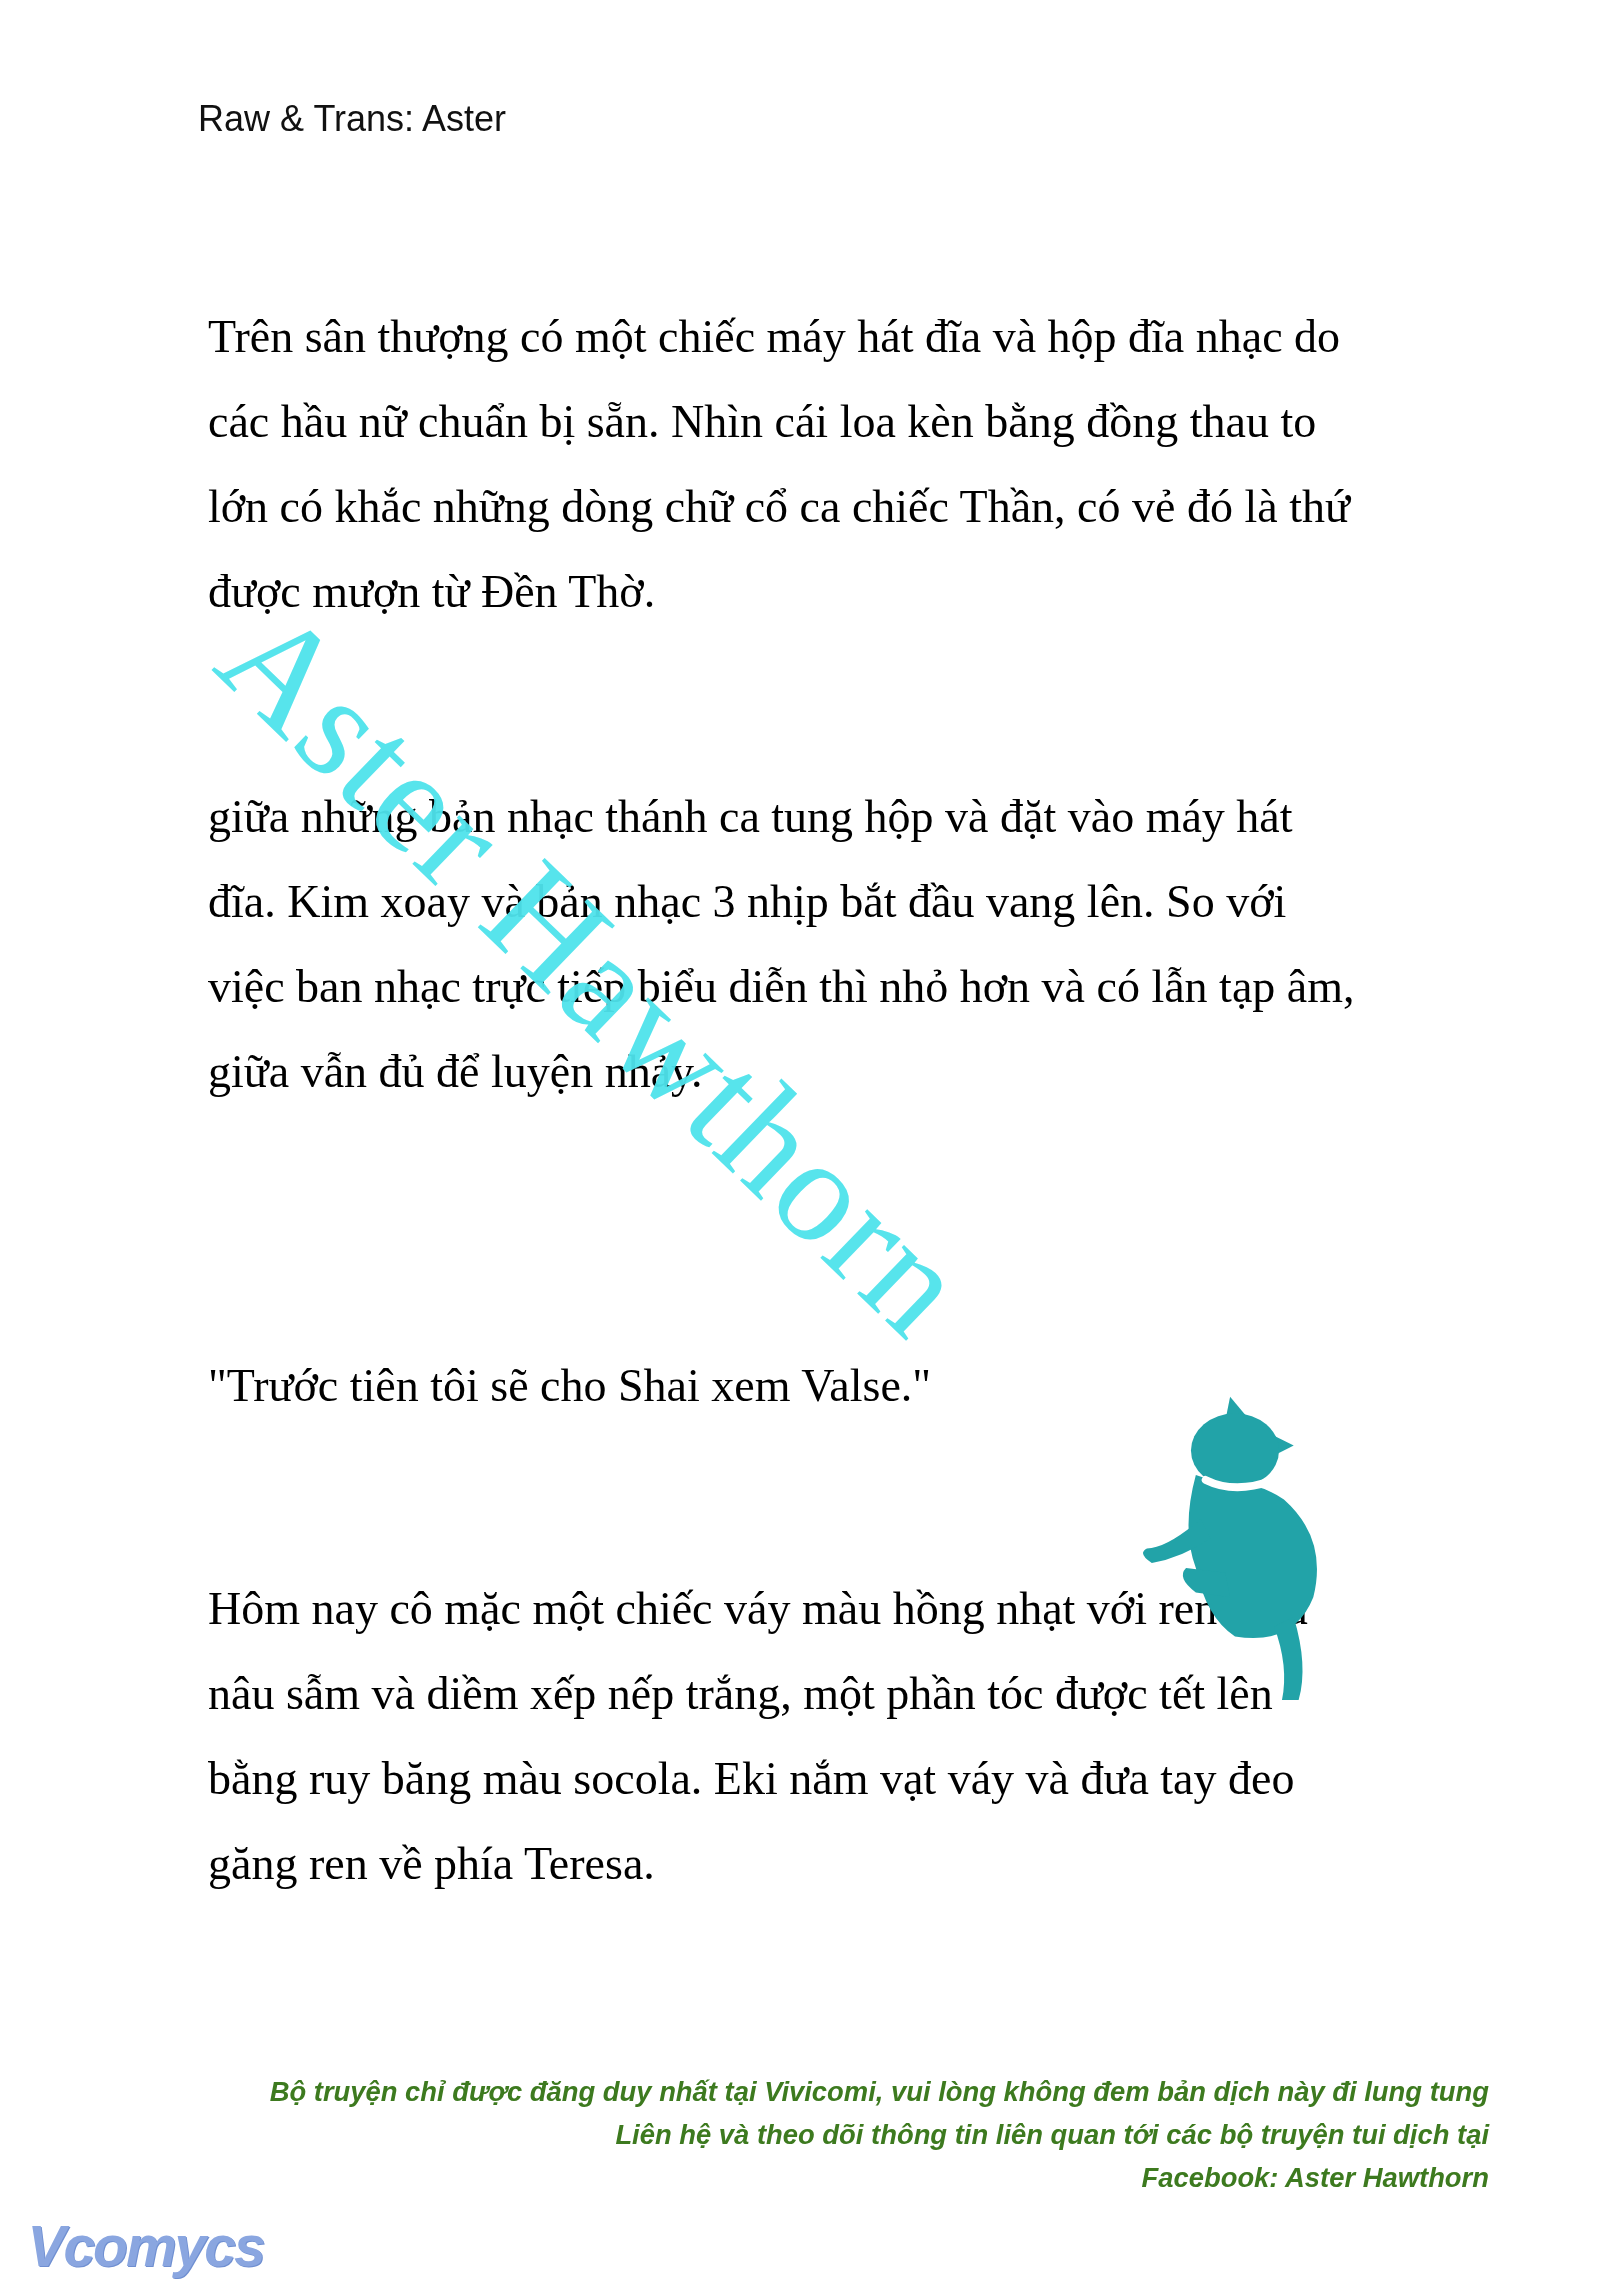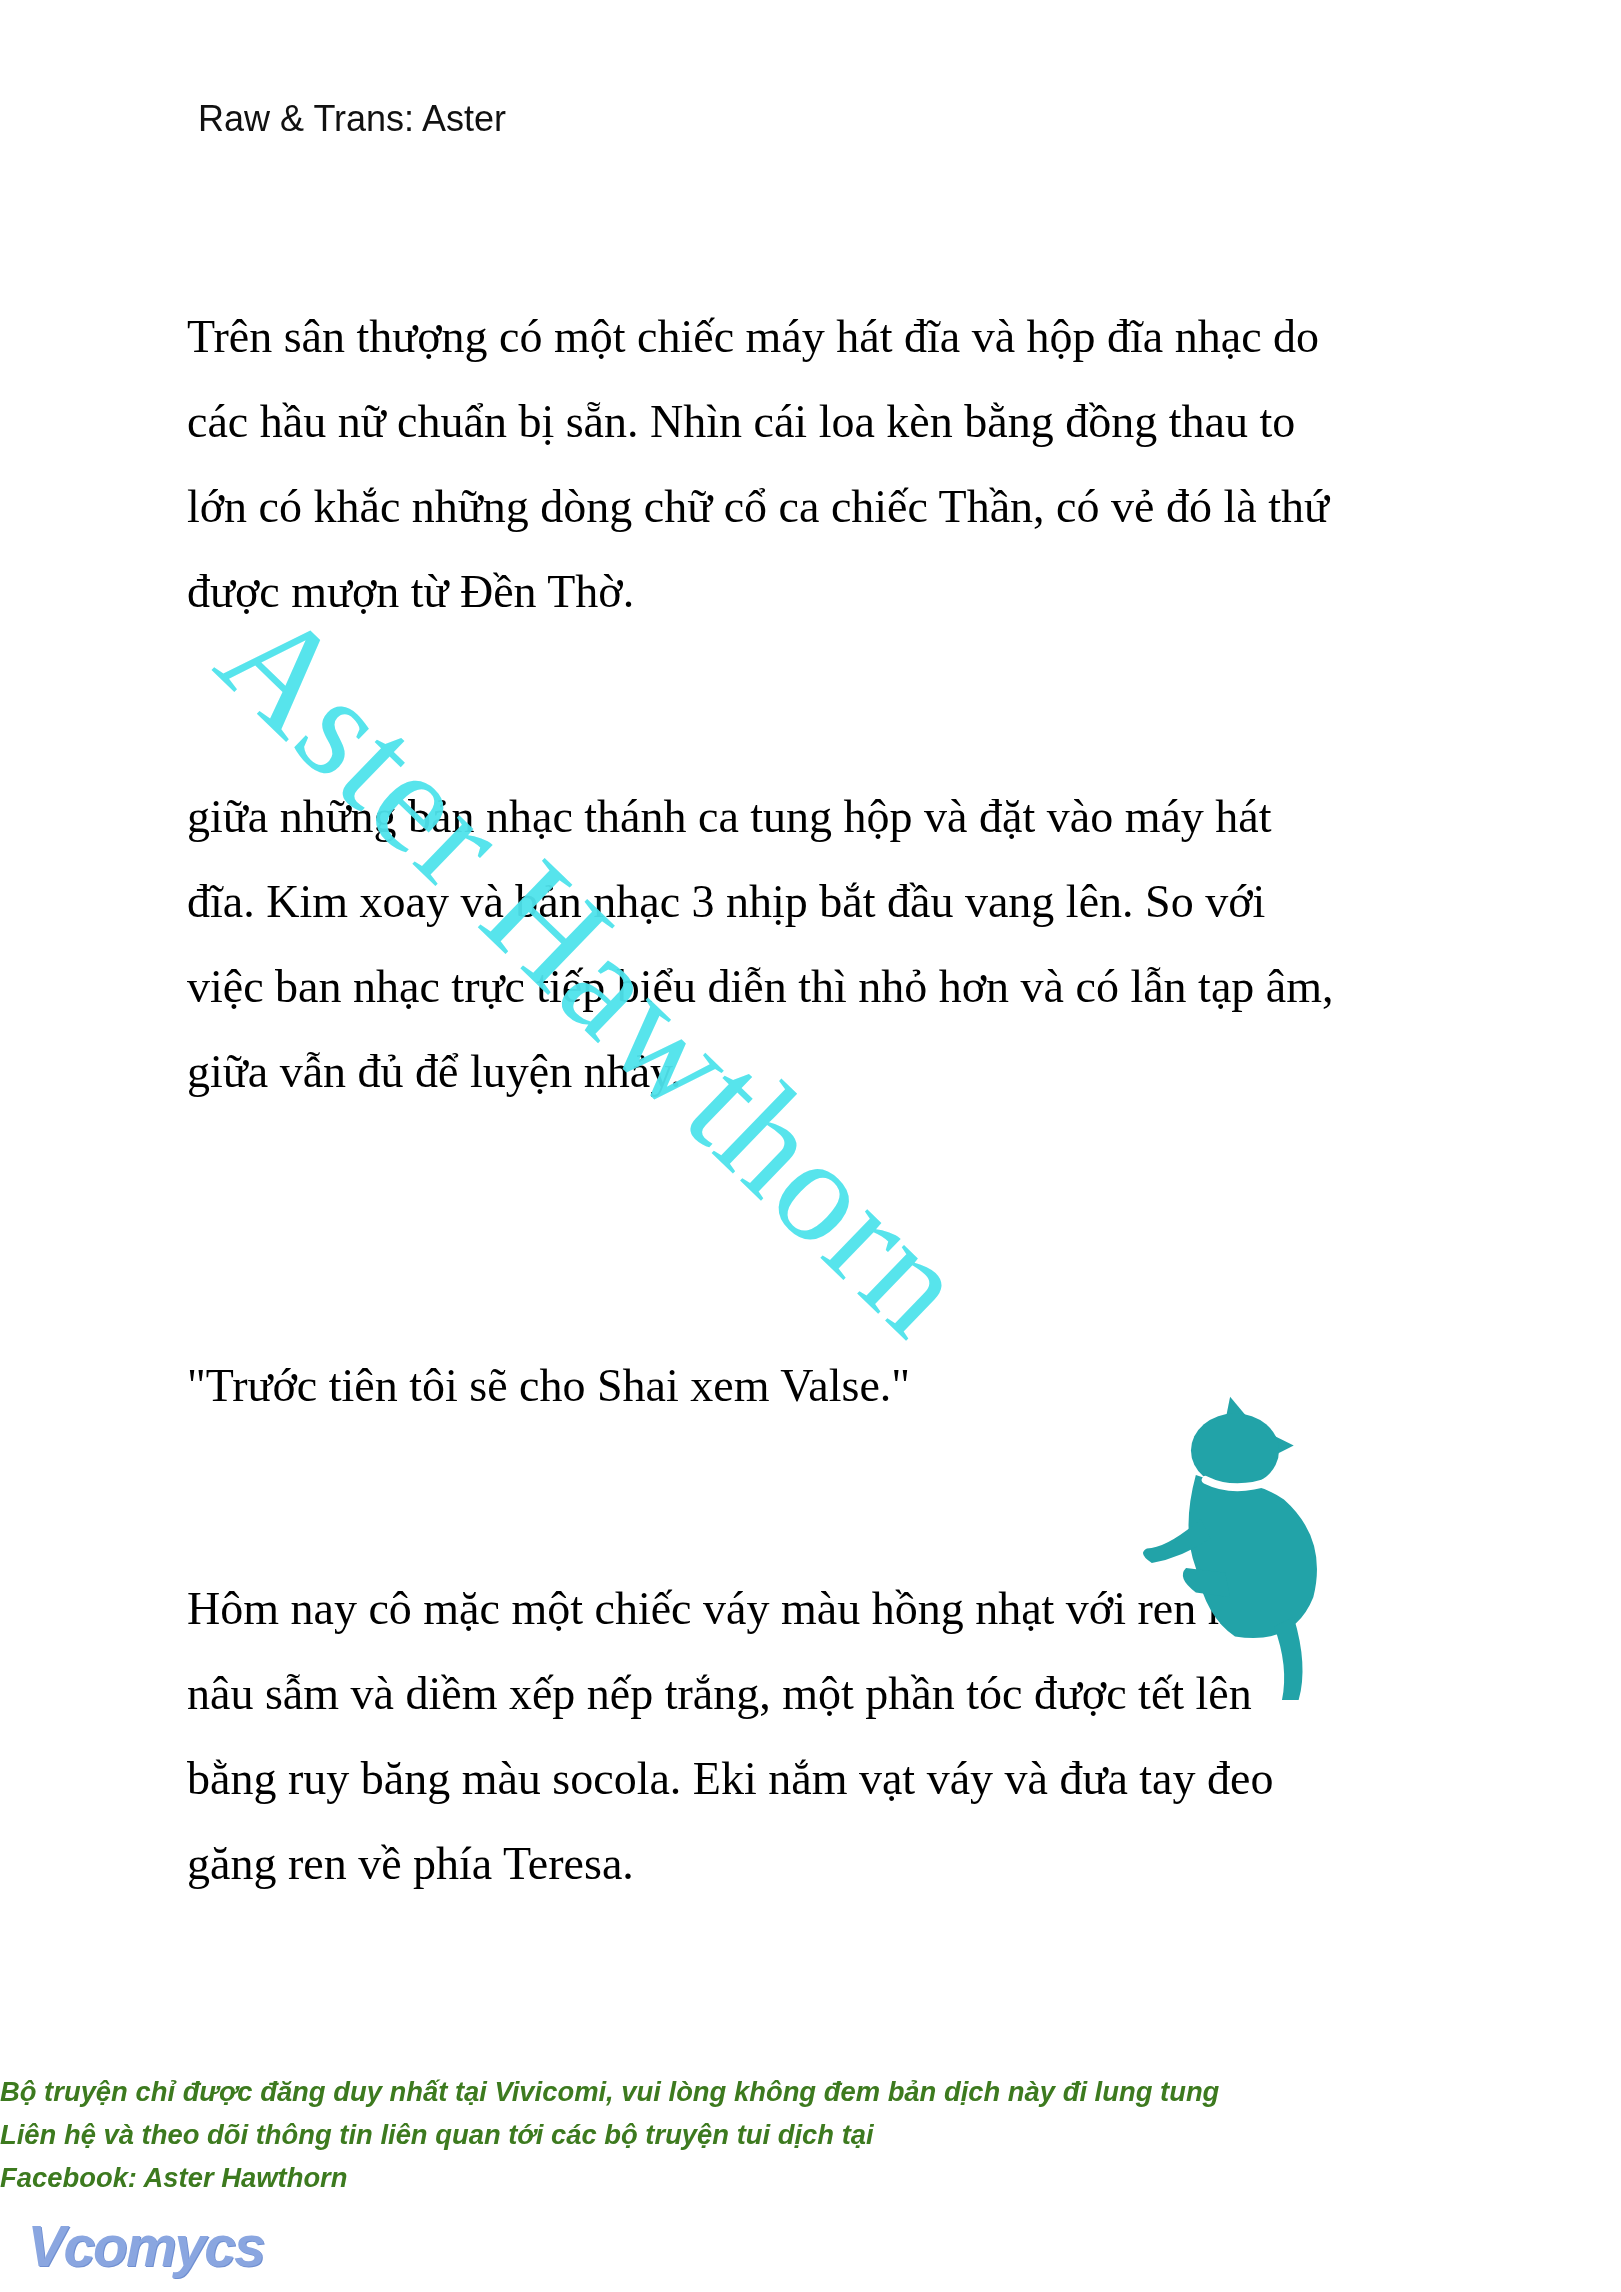--- a/index.html
+++ b/index.html
@@ -2,35 +2,35 @@
 <html><head>
 <meta charset="utf-8">
 <style>
   html, body { margin: 0; padding: 0; background: #ffffff; }
   body { width: 1621px; height: 2293px; position: relative; overflow: hidden; }
   .header {
     position: absolute; left: 198px; top: 98px;
     font-family: "Liberation Sans", sans-serif; font-size: 36px; color: #111;
   }
   .para {
-    position: absolute; left: 187px; width: 1274px;
+    position: absolute; left: 208px; width: 1274px;
     font-family: "Liberation Serif", serif; font-size: 46px; color: #000;
     line-height: 85px; margin: 0;
   }
   .para .line { display: block; white-space: nowrap; }
   .watermark {
     position: absolute; left: 196px; top: 970px;
     transform-origin: 0 50%; transform: rotate(44deg);
     font-family: "Liberation Serif", serif; font-size: 147px; color: #4fe3ec;
     white-space: nowrap; opacity: 0.95; pointer-events: none; letter-spacing: 2px;
   }
   .cat { position: absolute; left: 1127px; top: 1382px; width: 216px; height: 323px; }
   .footer {
     position: absolute; left: 0; width: 1489px; top: 2070px;
-    text-align: left; font-family: "Liberation Sans", sans-serif;
+    text-align: right; font-family: "Liberation Sans", sans-serif;
     font-style: italic; font-weight: bold; font-size: 27.4px; color: #3d7a1f;
     line-height: 43px;
   }
   .footer div { display: block; }
   .logo {
     position: absolute; left: 27.4px; top: 2213px;
     font-family: Liberation Sans, sans-serif; font-weight: bold; font-style: italic;
     font-size: 57px; color: #8aa6e0; letter-spacing: -2px;
     text-shadow: 1px 1px 0 #6f8fd1;
   }

